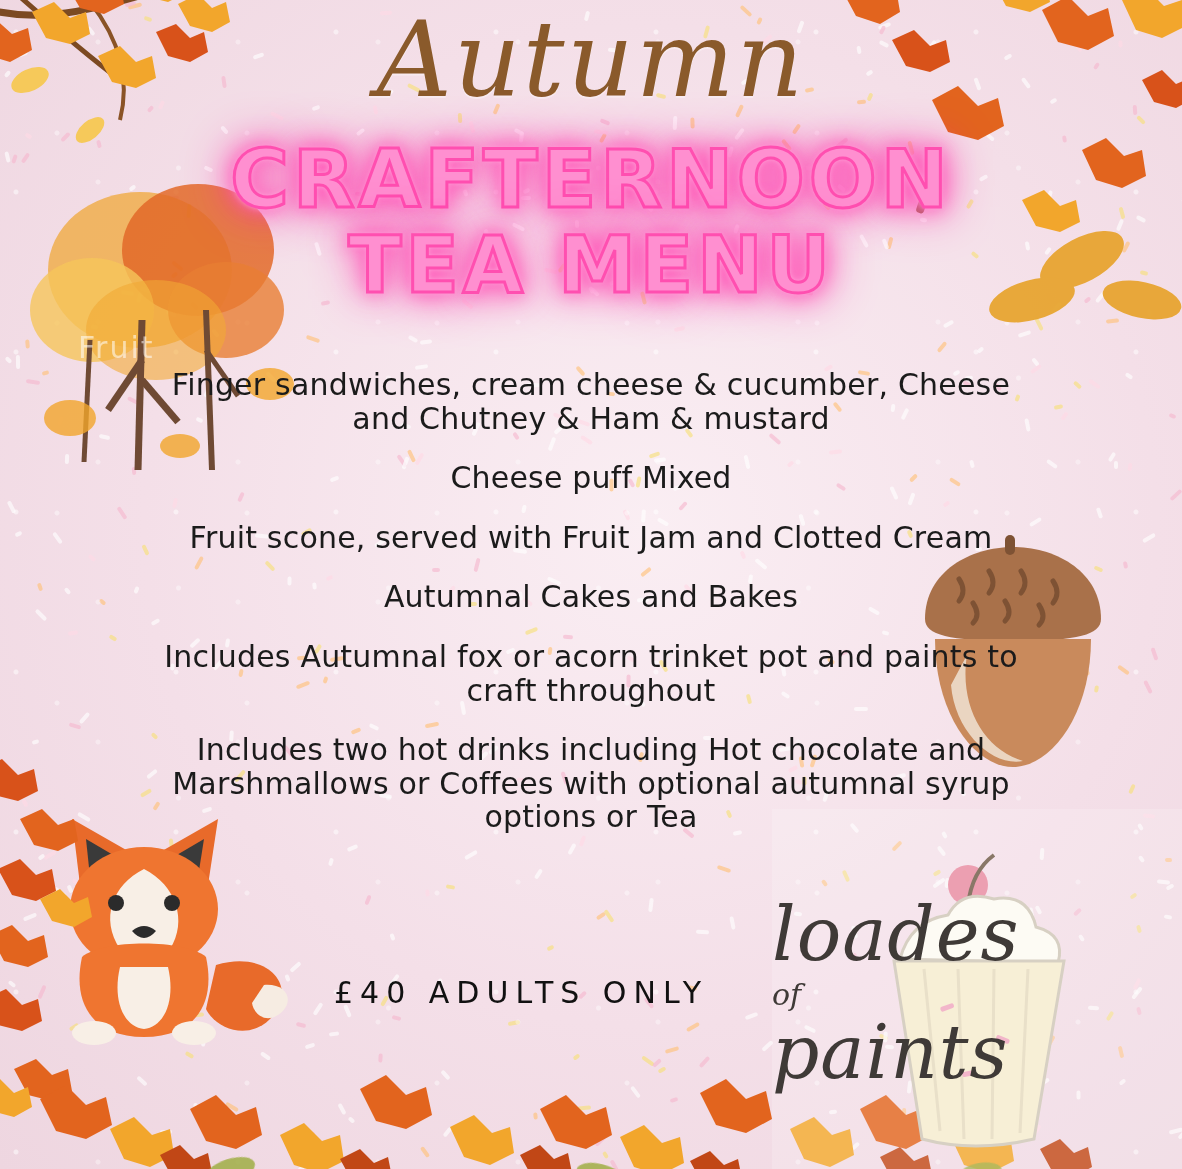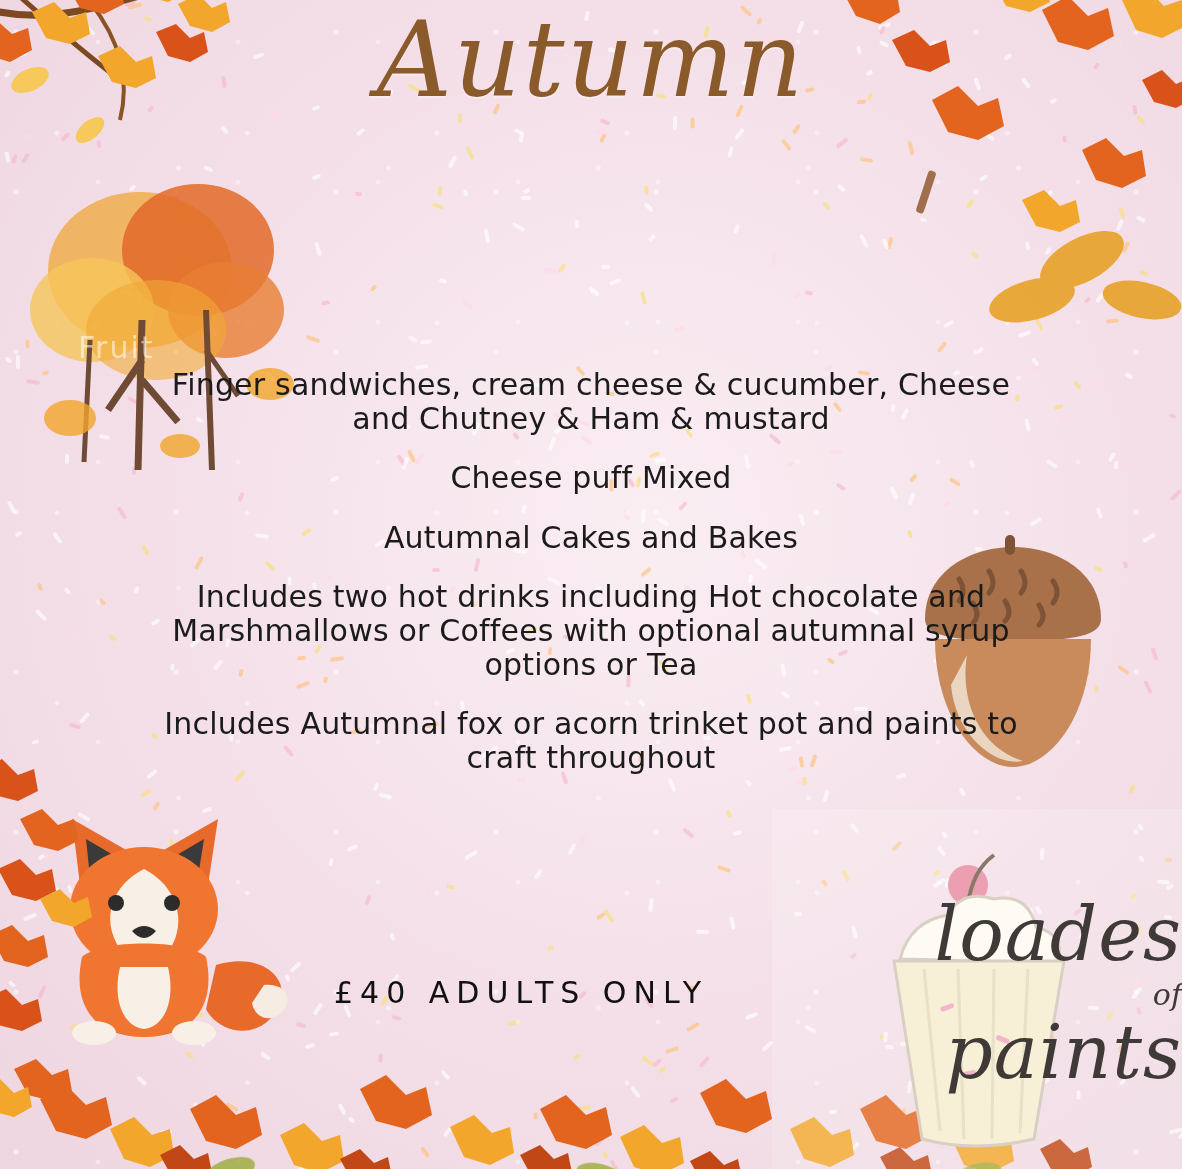--- a/index.html
+++ b/index.html
@@ -137,21 +137,21 @@
     z-index: 8;
   }
   .logo-plate {
     position: absolute;
     inset: 0;
     background: rgba(255,255,255,0.18);
   }
   .logo-text-top, .logo-text-mid, .logo-text-bot {
     position: absolute;
     width: 100%;
-    text-align: right;
+    text-align: left;
     font-family: "DejaVu Serif", serif;
     font-style: italic;
     color: #3f3a37;
   }
   .logo-text-top { top: 82px; font-size: 74px; letter-spacing: 1px; }
   .logo-text-mid { top: 168px; font-size: 30px; }
   .logo-text-bot { top: 200px; font-size: 74px; letter-spacing: 1px; }
 
   .watermark {
     position: absolute;
@@ -847,29 +847,34 @@
     </g>
     <g fill="#9aab3a" opacity="0.8">
       <ellipse cx="230" cy="212" rx="26" ry="12" transform="rotate(-18 230 212)"></ellipse>
       <ellipse cx="600" cy="216" rx="24" ry="11" transform="rotate(14 600 216)"></ellipse>
       <ellipse cx="980" cy="214" rx="22" ry="10" transform="rotate(-10 980 214)"></ellipse>
     </g>
   </svg>
 
   <div class="title-script">Autumn</div>
 
+  <div class="neon-wrap">
+    <div class="neon-line neon-1">CRAFTERNOON</div>
+    <div class="neon-line neon-2">TEA MENU</div>
+  </div>
 
   <div class="watermark">Fruit</div>
 
   <div class="menu">
     <p class="menu-item">Finger sandwiches, cream cheese &amp; cucumber, Cheese and Chutney &amp; Ham &amp; mustard</p>
     <p class="menu-item">Cheese puff Mixed</p>
+    <p class="menu-item">Fruit scone, served with Fruit Jam and Clotted Cream</p>
     <p class="menu-item">Autumnal Cakes and Bakes</p>
+    <p class="menu-item">Includes Autumnal fox or acorn trinket pot and paints to craft throughout</p>
     <p class="menu-item">Includes two hot drinks including Hot chocolate and Marshmallows or Coffees with optional autumnal syrup options or Tea</p>
-    <p class="menu-item">Includes Autumnal fox or acorn trinket pot and paints to craft throughout</p>
   </div>
 
   <div class="price">£40 ADULTS ONLY</div>
 
   <div class="logo">
     <div class="logo-plate"></div>
     <svg viewBox="0 0 410 360" width="410" height="360">
       <circle cx="196" cy="76" r="20" fill="#e88aa0"></circle>
       <path d="M196 96 q4 -34 26 -50" stroke="#6f5a46" stroke-width="4" fill="none"></path>
       <path d="M128 150 q10 -38 48 -44 q14 -26 46 -16 q34 -6 42 28 q30 8 22 36 Z" fill="#fdfaf2" stroke="#cfc6b6" stroke-width="3"></path>

